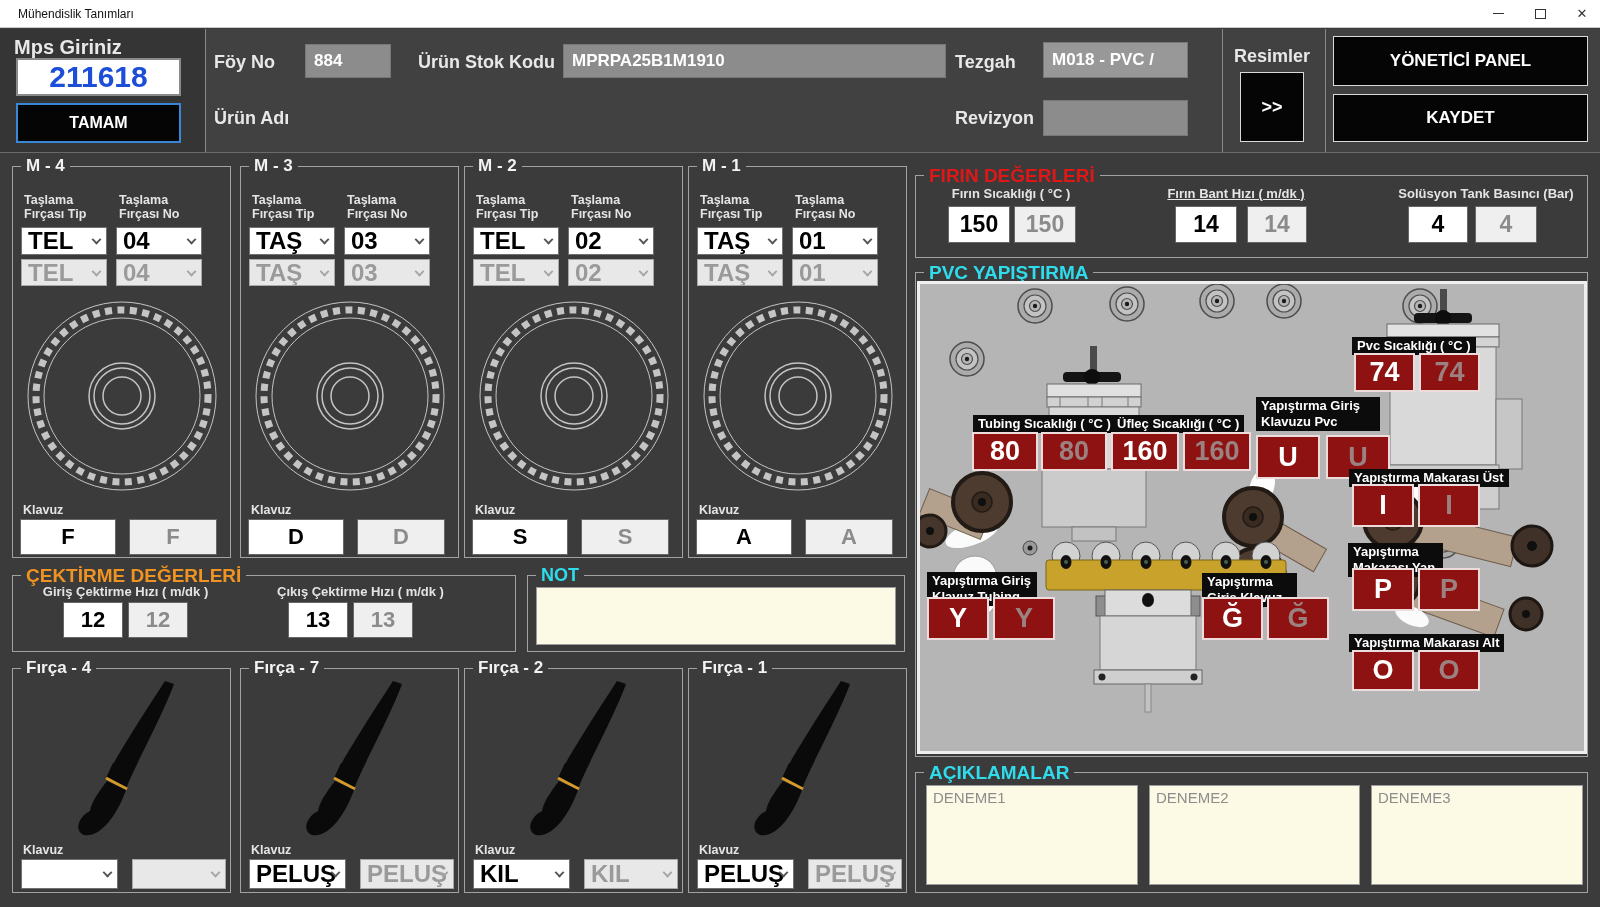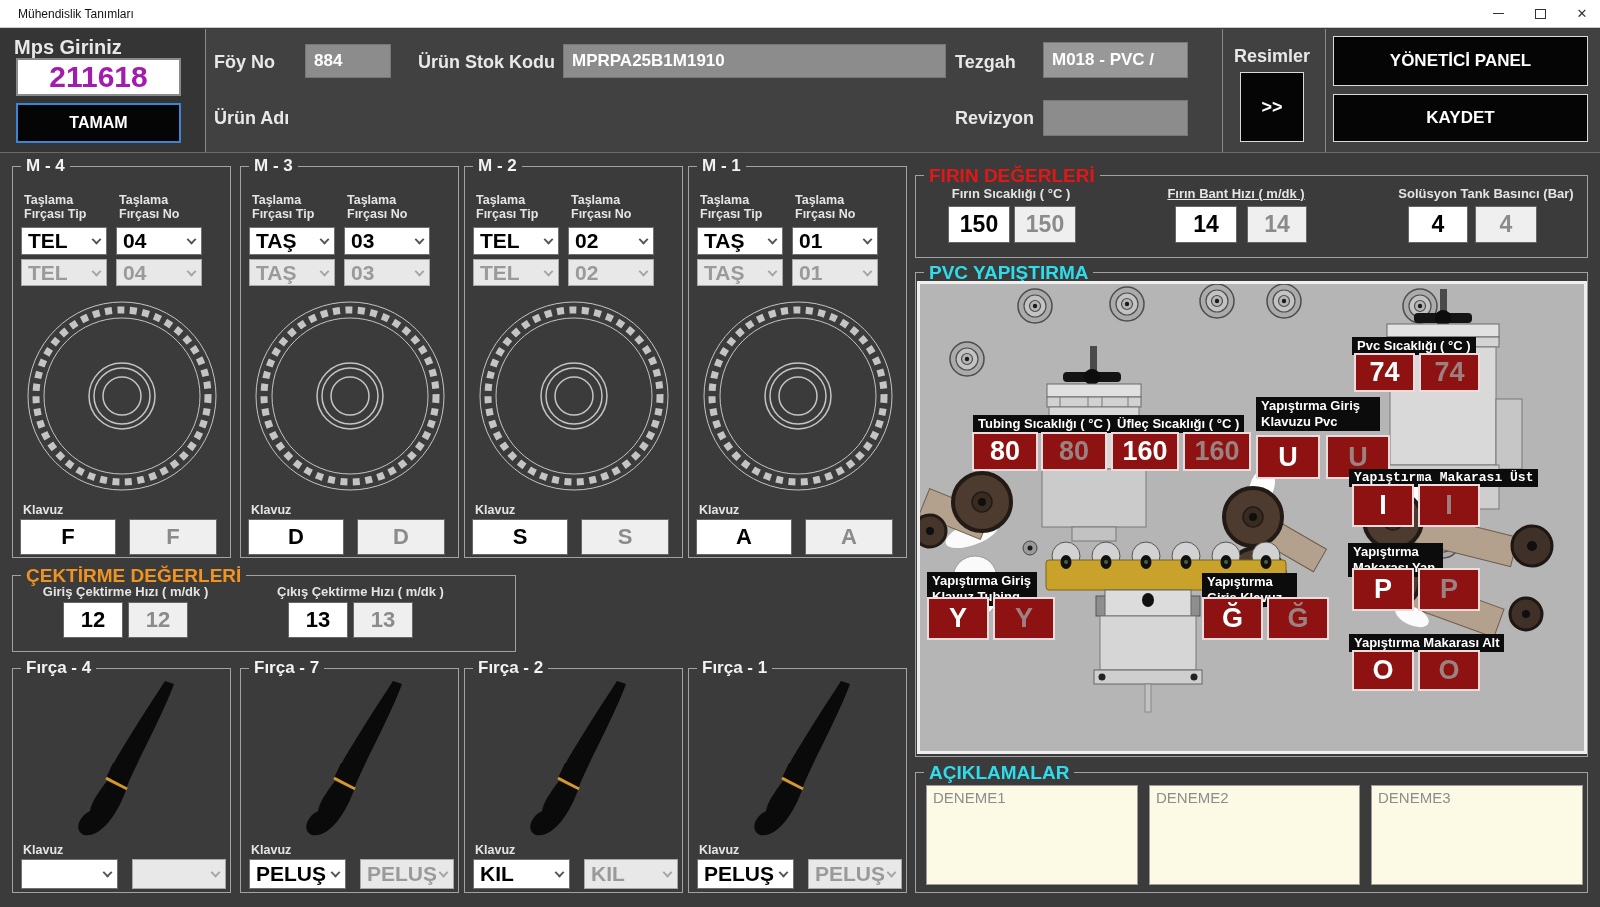--- a/index.html
+++ b/index.html
@@ -32,21 +32,21 @@
   
   .groupbox { position:absolute; border:1px solid #a2a2a2; }
   .gtitle { position:absolute; top:-11px; left:8px; background:#3b3b3b; padding:0 5px;
             font-weight:bold; font-size:17px; color:#f2f2f2; white-space:nowrap; }
   .gtitle.red    { color:#e11717; font-size:19px; }
   .gtitle.orange { color:#ef9322; font-size:19px; }
   .gtitle.cyan   { color:#2fdcec; font-size:19px; }
 
   
   .combo { position:absolute; background:#fff; border:1px solid #707070; color:#000;
-           font-weight:bold; font-size:21px; display:flex; align-items:center;
+           font-weight:bold; font-size:24px; display:flex; align-items:center;
            padding:0 18px 0 6px; overflow:hidden; }
   .combo .chev { position:absolute; right:6px; top:50%; width:7px; height:7px;
                  border-right:2px solid #555; border-bottom:2px solid #555;
                  transform:translateY(-70%) rotate(45deg); }
   .combo.disabled { background:#e8e8e8; color:#9a9a9a; border-color:#a8a8a8; }
   .combo.disabled .chev { border-color:#a5a5a5; }
 
   .valbox { position:absolute; background:#fff; border:1px solid #666; color:#000;
             font-weight:bold; display:flex; align-items:center; justify-content:center; }
   .valbox.disabled { background:#efefef; color:#8b8b8b; }
@@ -88,21 +88,21 @@
 </div>
 
 <div class="header"></div>
 <div class="mps-zone"></div>
 <div class="hdr-sep-v" style="left:205px;"></div>
 <div class="hdr-sep-v" style="left:1222px;"></div>
 <div class="hdr-sep-v" style="left:1325px;"></div>
 <div class="hdr-sep-h"></div>
 
 <span class="lbl" style="position:absolute;left:14px;top:36px;font-size:20px;">Mps Giriniz</span>
-<div class="valbox" style="left:16px;top:58px;width:165px;height:38px;font-size:30px;color:#a21caf;border:2px solid #8a8a8a;">211618</div>
+<div class="valbox" style="left:16px;top:58px;width:165px;height:38px;font-size:30px;color:#1d4ed8;border:2px solid #8a8a8a;">211618</div>
 <div class="blackbtn" style="left:16px;top:103px;width:165px;height:40px;font-size:16px;border:2px solid #3a86d6;">TAMAM</div>
 
 <span class="lbl" style="position:absolute;left:214px;top:52px;font-size:18px;">Föy No</span>
 <div class="ginput" style="left:305px;top:44px;width:86px;height:34px;">884</div>
 <span class="lbl" style="position:absolute;left:418px;top:52px;font-size:18px;">Ürün Stok Kodu</span>
 <div class="ginput" style="left:563px;top:44px;width:383px;height:34px;">MPRPA25B1M1910</div>
 <span class="lbl" style="position:absolute;left:214px;top:108px;font-size:18px;">Ürün Adı</span>
 <span class="lbl" style="position:absolute;left:955px;top:52px;font-size:18px;">Tezgah</span>
 <div class="ginput" style="left:1043px;top:42px;width:145px;height:36px;background:#989898;">M018 - PVC /</div>
 <span class="lbl" style="position:absolute;left:955px;top:108px;font-size:18px;">Revizyon</span>
@@ -248,20 +248,24 @@
 <div class="groupbox" style="left:12px;top:575px;width:504px;height:77px;">
   <span class="gtitle orange">ÇEKTİRME DEĞERLERİ</span>
   <span class="small-lbl" style="left:25px;top:9px;width:175px;text-align:center;font-size:13px;">Giriş Çektirme Hızı ( m/dk )</span>
   <div class="valbox" style="left:50px;top:26px;width:60px;height:36px;font-size:22px;">12</div>
   <div class="valbox disabled" style="left:115px;top:26px;width:60px;height:36px;font-size:22px;">12</div>
   <span class="small-lbl" style="left:260px;top:9px;width:175px;text-align:center;font-size:13px;">Çıkış Çektirme Hızı ( m/dk )</span>
   <div class="valbox" style="left:275px;top:26px;width:60px;height:36px;font-size:22px;">13</div>
   <div class="valbox disabled" style="left:340px;top:26px;width:60px;height:36px;font-size:22px;">13</div>
 </div>
 
+<div class="groupbox" style="left:527px;top:575px;width:378px;height:77px;">
+  <span class="gtitle cyan" style="font-size:18px;">NOT</span>
+  <textarea class="cream" style="left: 8px; top: 11px; width: 360px; height: 58px;"></textarea>
+</div>
 
 <div class="groupbox" style="left:12px;top:668px;width:219px;height:225px;">
   <span class="gtitle">Fırça - 4</span>
   <svg style="position:absolute;left:40px;top:10px;" width="150" height="160" viewBox="0 0 150 160">
     <path d="M121,5 L112,2 C99,22 73,62 58,89 L77,100 C91,70 112,30 121,5 Z" fill="#0a0a0a"></path>
     <path d="M60,84 L79,95 L73,110 L53,99 Z" fill="#0a0a0a"></path>
     <line x1="53" y1="99" x2="74" y2="110" stroke="#d69a2a" stroke-width="3"></line>
     <path d="M54,102 C45,114 39,122 37,132 C25,138 21,152 31,156 C46,159 63,139 73,111 Z" fill="#0a0a0a"></path>
   </svg>
   <span class="small-lbl" style="left:10px;top:174px;">Klavuz</span>
@@ -460,21 +464,21 @@
   <div class="redbox secondary" style="left:263px;top:148px;width:68px;height:39px;">160</div>
 
   <span class="chip" style="left:336px;top:113px;width:124px;">Yapıştırma Giriş Klavuzu Pvc</span>
   <div class="redbox" style="left:336px;top:151px;width:64px;height:44px;">U</div>
   <div class="redbox secondary" style="left:406px;top:151px;width:64px;height:44px;">U</div>
 
   <span class="chip nowrap" style="left:432px;top:53px;">Pvc Sıcaklığı ( °C )</span>
   <div class="redbox" style="left:434px;top:69px;width:61px;height:39px;">74</div>
   <div class="redbox secondary" style="left:499px;top:69px;width:61px;height:39px;">74</div>
 
-  <span class="chip nowrap" style="left:429px;top:185px;font-family:Liberation Mono, monospace;">Yapıştırma Makarası Üst</span>
+  <span class="chip nowrap" style="left:429px;top:185px;">Yapıştırma Makarası Üst</span>
   <div class="redbox" style="left:432px;top:200px;width:62px;height:43px;">I</div>
   <div class="redbox secondary" style="left:498px;top:200px;width:62px;height:43px;">I</div>
 
   <span class="chip" style="left:428px;top:259px;width:95px;">Yapıştırma Makarası Yan</span>
   <div class="redbox" style="left:432px;top:284px;width:62px;height:43px;">P</div>
   <div class="redbox secondary" style="left:498px;top:284px;width:62px;height:43px;">P</div>
 
   <span class="chip nowrap" style="left:429px;top:350px;">Yapıştırma Makarası Alt</span>
   <div class="redbox" style="left:432px;top:366px;width:62px;height:41px;">O</div>
   <div class="redbox secondary" style="left:498px;top:366px;width:62px;height:41px;">O</div>

